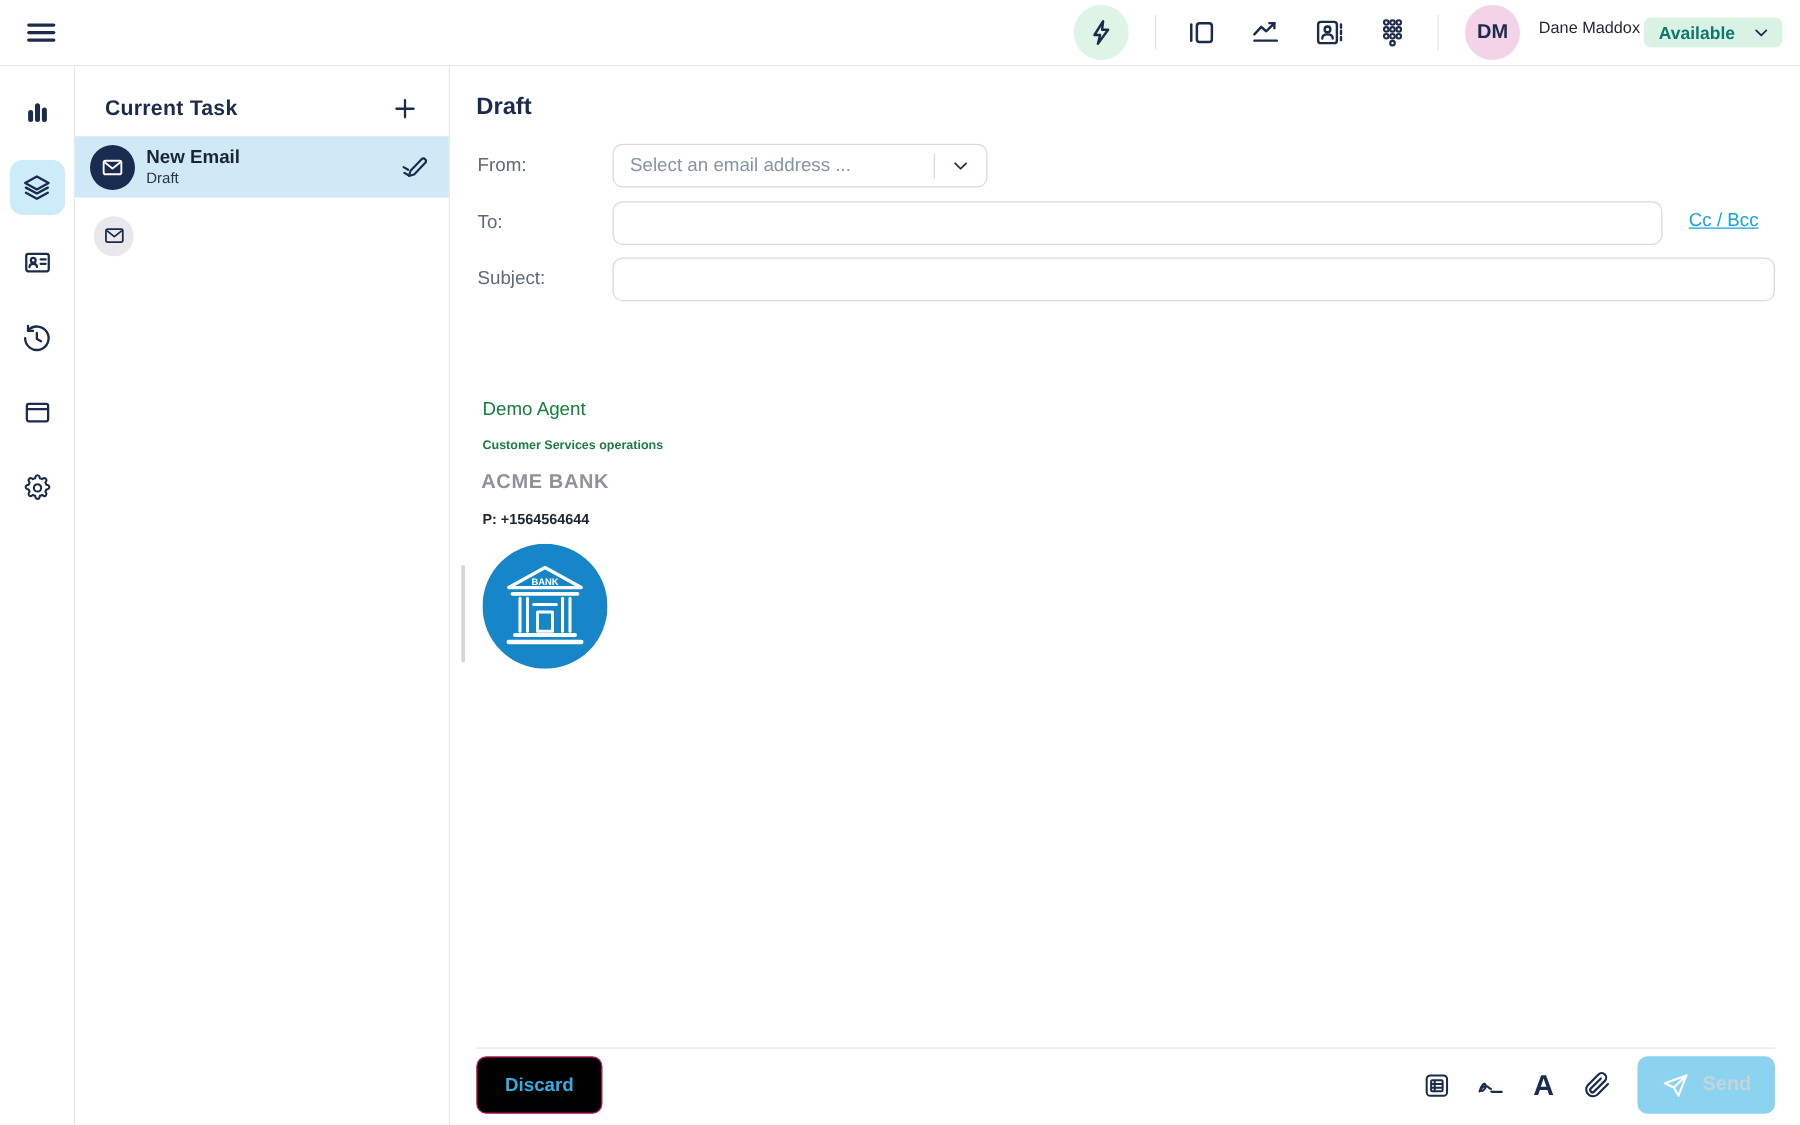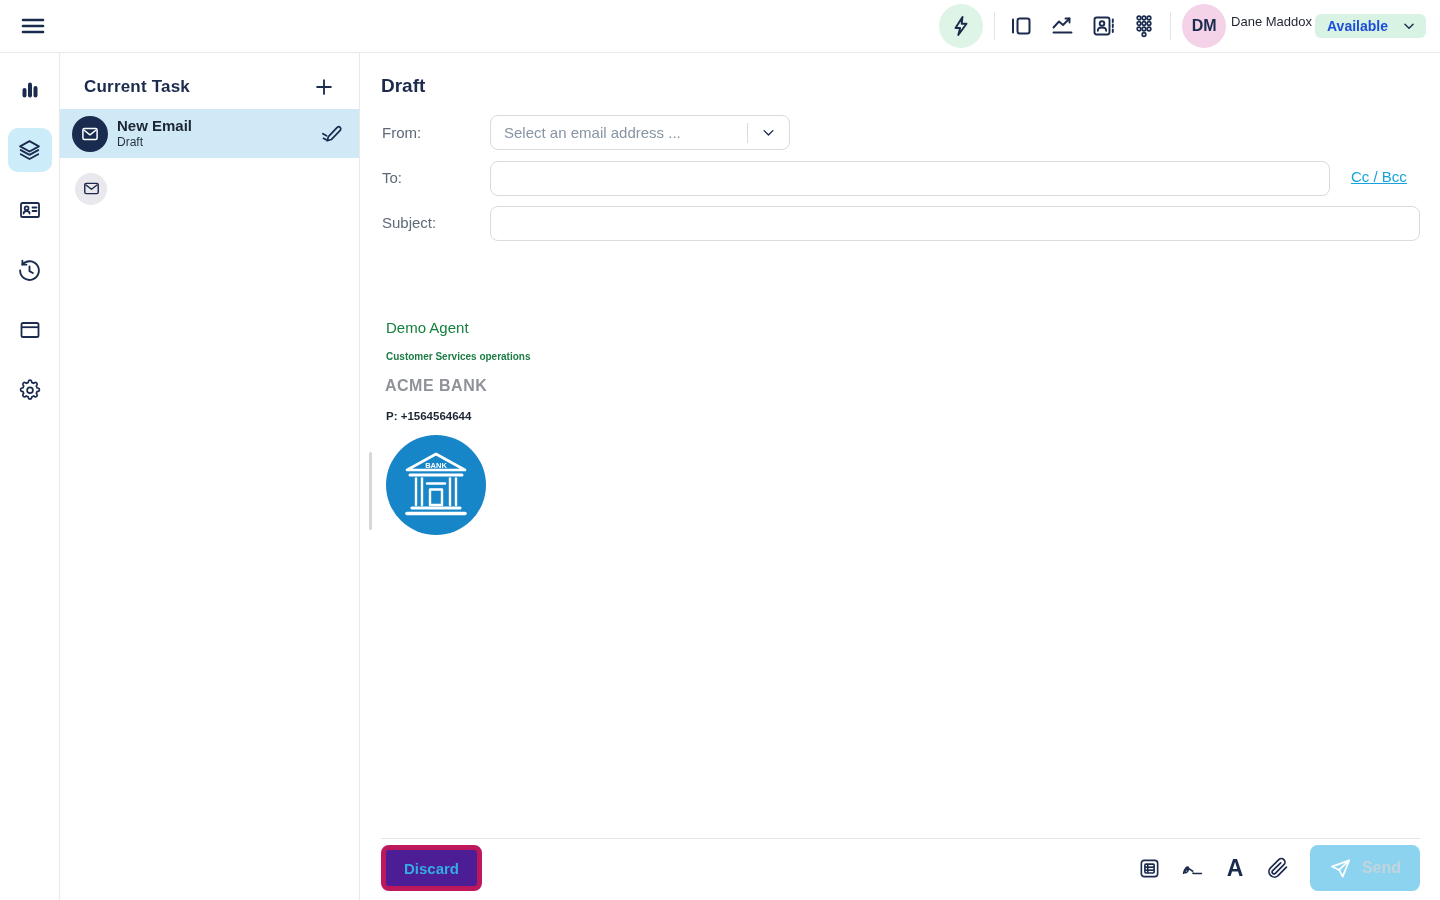--- a/index.html
+++ b/index.html
@@ -2,28 +2,28 @@
 <html><head>
 <meta charset="utf-8">
 <style>
   * { margin:0; padding:0; box-sizing:border-box; }
   html,body { width:1440px; height:900px; background:#fff; font-family:"Liberation Sans", sans-serif; }
   .app { position:relative; width:1440px; height:900px; background:#fff; overflow:hidden; color:#1b2b4e; }
 
   
   .topbar { position:absolute; top:0; left:0; right:0; height:53px; background:#fff; border-bottom:1px solid #e9e9ea; display:flex; align-items:center; padding:0 14px 0 16px; }
   .hamburger { width:34px; height:34px; border:none; background:transparent; cursor:pointer; display:flex; align-items:center; justify-content:center; }
-  .topbar-right { margin-left:auto; display:flex; align-items:center; gap:11px; }
+  .topbar-right { margin-left:auto; display:flex; align-items:center; gap:21px; }
   .circle-btn { width:44px; height:44px; border-radius:50%; border:none; background:#def4e7; display:flex; align-items:center; justify-content:center; cursor:pointer; }
   .vdiv { width:1px; height:28px; background:#e4e4e6; }
   .tb-icon { width:30px; height:30px; border:none; background:transparent; display:flex; align-items:center; justify-content:center; cursor:pointer; }
   .avatar { width:44px; height:44px; border-radius:50%; background:#f4d3e8; display:flex; align-items:center; justify-content:center; font-weight:bold; font-size:16px; color:#1b2b4e; cursor:pointer; }
   .userblock { display:flex; flex-direction:row; align-items:flex-start; gap:3px; margin-left:-6px; }
   .username { font-size:13px; color:#1f2430; }
-  .status-pill { display:flex; align-items:center; gap:14px; background:#d8f3e4; border:none; border-radius:6px; padding:4px 10px 4px 12px; font-size:14px; font-weight:600; color:#1d4ed8; cursor:pointer; font-family:inherit; }
+  .status-pill { display:flex; align-items:center; gap:14px; background:#d8f3e4; border:none; border-radius:6px; padding:4px 10px 4px 12px; font-size:14px; font-weight:600; color:#0f766e; cursor:pointer; font-family:inherit; }
 
   
   .rail { position:absolute; top:53px; left:0; bottom:0; width:60px; background:#fff; border-right:1px solid #e9e9ea; display:flex; flex-direction:column; align-items:center; padding-top:15px; }
   .rail-btn { width:44px; height:44px; margin-bottom:16px; border:none; background:transparent; border-radius:10px; display:flex; align-items:center; justify-content:center; cursor:pointer; }
   .rail-btn.selected { background:#cdecf9; }
 
   
   .tasks { position:absolute; top:53px; left:60px; bottom:0; width:300px; background:#fff; border-right:1px solid #e9e9ea; }
   .tasks-header { display:flex; align-items:center; justify-content:space-between; padding:0 22px 0 24px; margin-top:21px; height:26px; }
   .tasks-header .hdr { font-size:17px; font-weight:bold; color:#1b2b4e; letter-spacing:.2px; }
@@ -55,21 +55,21 @@
   .body-area { position:absolute; left:20px; top:200px; right:20px; bottom:115px; }
   .sig-name { position:absolute; left:5px; top:66px; font-size:15px; font-weight:normal; color:#15803d; }
   .sig-dept { position:absolute; left:5px; top:98px; font-size:10px; font-weight:bold; color:#1d7c45; }
   .sig-company { position:absolute; left:4px; top:124px; font-size:16px; font-weight:bold; color:#8f9399; letter-spacing:.5px; }
   .sig-phone { position:absolute; left:5px; top:157px; font-size:11.5px; font-weight:bold; color:#1c2633; }
   .sig-logo { position:absolute; left:5px; top:182px; width:100px; height:100px; }
   .scroll-thumb { position:absolute; left:8px; top:399px; width:3px; height:78px; background:#d7d7d9; border-radius:2px; }
 
   .footer-divider { position:absolute; left:20px; right:20px; top:785px; height:1px; background:#e5e5e6; }
   .composer-footer { position:absolute; left:20px; right:20px; top:792px; height:46px; display:flex; align-items:center; }
-  .discard-btn { width:101px; height:46px; background:#4c1d95; border:5px solid #be185d; border-radius:8px; font-size:15px; font-weight:bold; color:#33ade2; cursor:pointer; font-family:inherit; }
+  .discard-btn { width:101px; height:46px; background:#000000; border:1px solid #be185d; border-radius:8px; font-size:15px; font-weight:bold; color:#33ade2; cursor:pointer; font-family:inherit; }
   .footer-icons { margin-left:auto; display:flex; align-items:center; gap:17px; margin-right:19px; }
   .ft-icon { border:none; background:transparent; width:26px; height:26px; display:flex; align-items:center; justify-content:center; cursor:pointer; }
   .format-a { font-size:23px; font-weight:600; color:#1b2b4e; line-height:1; }
   .send-btn { width:110px; height:46px; border:none; border-radius:8px; background:#8bd3ee; display:flex; align-items:center; justify-content:center; gap:10px; cursor:pointer; font-family:inherit; }
   .send-label { font-size:16px; font-weight:bold; color:#c3d4dc; }
 
   svg { display:block; }
 </style>
 </head>
 <body>

